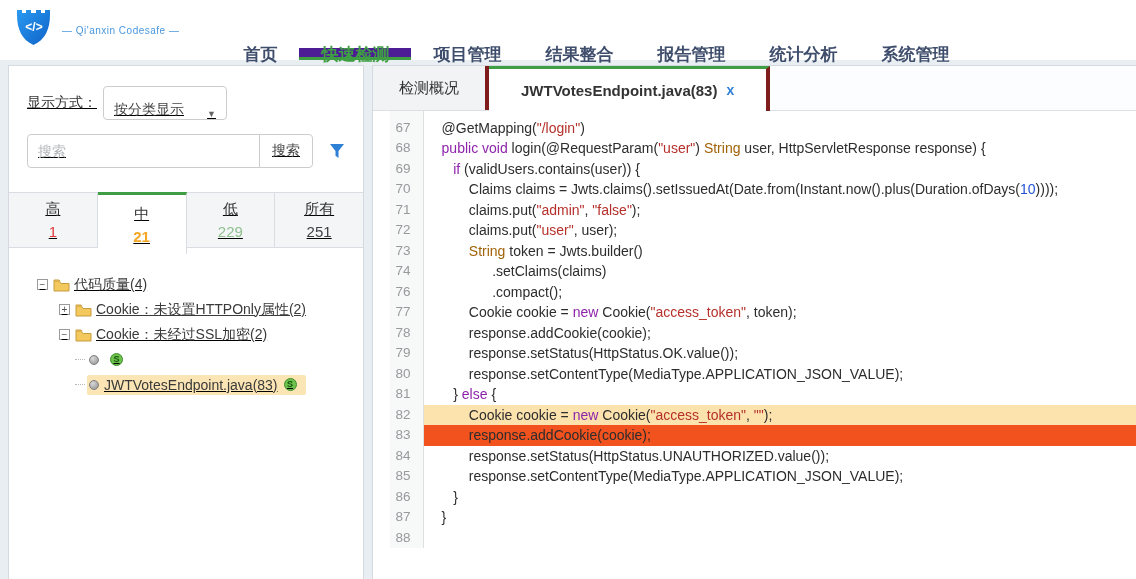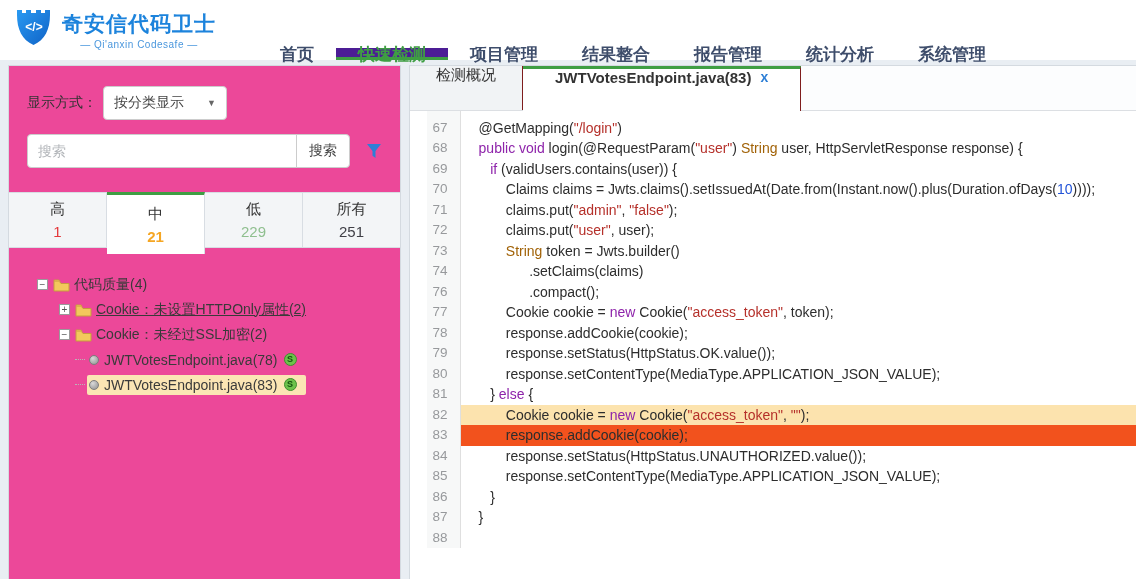--- a/index.html
+++ b/index.html
@@ -12,31 +12,31 @@
   .logo-text { display:flex; flex-direction:column; align-items:center; margin-left:8px; }
   .logo-title { font-size:21px; font-weight:bold; color:#1c83dc; letter-spacing:1px; }
   .logo-sub { font-size:10px; color:#4a97dd; letter-spacing:.5px; margin-top:1px; }
   .nav { display:flex; margin-left:42px;margin-top:48px; }
   .nav-item { display:flex; align-items:center; padding:0 22px; font-size:17px; font-weight:bold;
     color:#3e4d6b; cursor:pointer; }
   .nav-item.active { background:#4c1d95; color:#3f9e43; box-shadow:inset 0 -3px 0 #3f9e43; }
 
   
   .content { height:519px; background:#e9eef3; padding:5px 0 0 8px; display:flex; }
-  .sidebar { width:393px; background:#ec4899; border:1px solid #d4dae0; border-bottom:none; flex:none; }
+  .sidebar { width:356px; background:#ffffff; border:1px solid #d4dae0; border-bottom:none; flex:none;text-decoration:underline; }
   .vgutter { width:8px; flex:none; }
   .main { flex:1; background:#fff; border:1px solid #d4dae0; border-right:none; border-bottom:none; overflow:hidden; }
 
   
   .controls { padding:20px 18px 0 18px; }
   .ctl-row { display:flex; align-items:center; }
   .ctl-row + .ctl-row { margin-top:14px; }
   .dm-label { font-size:14px; color:#333; margin-right:6px; }
   .select { width:124px; height:34px; border:1px solid #ccc; border-radius:4px; background:#fff;
-    display:flex; align-items:center; padding:0 10px; cursor:pointer; }
+    display:flex; align-items:flex-end; padding:0 10px; cursor:pointer; }
   .select-value { font-size:14px; color:#444; }
   .caret { margin-left:auto; font-size:9px; color:#666; }
   .search-input { flex:1; height:34px; border:1px solid #ccc; border-radius:4px 0 0 4px;
     padding:0 10px; font-size:14px; color:#333; outline:none; }
   .search-input::placeholder { color:#b3b6ba; }
   .search-btn { width:54px; height:34px; border:1px solid #ccc; margin-left:-1px;
     border-radius:0 4px 4px 0; background:#fff; font-size:14px; color:#444; cursor:pointer; }
   .funnel { margin-left:16px; display:flex; align-items:center; cursor:pointer; }
 
   
@@ -61,22 +61,22 @@
   .leafbox { display:flex; align-items:center; padding:2px 9px 2px 2px; border-radius:2px; }
   .leafbox.sel { background:#fbe5b4; }
   .conn { width:10px; border-top:1px dotted #b8b8b8; margin-right:2px; }
   .bullet { width:10px; height:10px; border-radius:50%; flex:none; margin-right:5px;
     background:radial-gradient(circle at 35% 30%, #d9d9d9, #8f8f8f); border:1px solid #7d7d7d; }
   .sbadge { width:13px; height:13px; border-radius:50%; background:#6cc24a; border:1px solid #3e8f2e;
     color:#14520e; font-size:9px; font-weight:bold; line-height:11px; text-align:center; margin-left:6px; flex:none; }
 
   
   .tabstrip { height:45px; display:flex; border-bottom:1px solid #dcdfe3; background:#fcfdfe; }
-  .mtab { display:flex; padding:0 26px; font-size:15px; color:#333;
-    background:#f1f3f5; border-right:1px solid #7f1d1d; cursor:pointer; }
+  .mtab { display:flex; align-items:center; padding:0 26px; font-size:15px; color:#333;
+    background:#f1f3f5; border-right:4px solid #7f1d1d; cursor:pointer; }
   .mtab.active { background:#fff; border-top:3px solid #3f9e43; font-weight:bold; margin-bottom:-1px; padding:0 32px; }
   .tab-close { color:#2e7fd6; font-weight:bold; margin-left:9px; font-size:14px; cursor:pointer; }
 
   
   .codearea { height:474px; overflow:hidden; }
   .crow { display:flex; height:20.5px; line-height:20.5px; }
   .crow:first-child { margin-top:-14px; }
   .lpad { width:17px; flex:none; background:#fff; }
   .gut { width:34px; flex:none; background:#f7f8f8; border-right:1px solid #dfdfdf;
     color:#97999c; font-size:13.5px; text-align:center; padding-right:7px; }
@@ -94,21 +94,20 @@
       <defs>
           <linearGradient id="shg" x1="0" y1="0" x2="1" y2="1">
         <stop offset="0" stop-color="#2a9af2"></stop>
             <stop offset="1" stop-color="#0f62c6"></stop>
       </linearGradient>
         </defs>
       <path d="M3 8 V3 h5 v3 h4 V3 h5 v3 h5 V3 h5 v3 h4 V3 h5 v5 c0 14 -5 25 -16.5 30 C8 33 3 22 3 8 z" fill="url(#shg)"></path>
       <text x="20" y="24" text-anchor="middle" font-size="12" font-weight="bold" fill="#fff">&lt;/&gt;</text>
     </svg>
     <div class="logo-text">
-      <div class="logo-title">奇安信代码卫士</div>
       <div class="logo-sub">— Qi'anxin Codesafe —</div>
     </div>
   </div>
   <div class="nav">
       <div class="nav-item">首页</div>
       <div class="nav-item active">快速检测</div>
       <div class="nav-item">项目管理</div>
       <div class="nav-item">结果整合</div>
       <div class="nav-item">报告管理</div>
       <div class="nav-item">统计分析</div>
@@ -183,21 +182,20 @@
               <path d="M1 3.5 h5.5 l1.5 2 H16 v7.5 H1 z" fill="#f3c85c" stroke="#c79c3f" stroke-width="1"></path>
               <path d="M1 3.5 V2 h5 l1 1.5" fill="#f3c85c" stroke="#c79c3f" stroke-width="1"></path>
             </svg>
           </div>
           <div class="tlabel">Cookie：未经过SSL加密(2)</div>
         </div>
         <div class="tnode lvl2">
           <div class="conn"></div>
           <div class="leafbox">
             <span class="bullet"></span>
-            <div class="tlabel">JWTVotesEndpoint.java(78)</div>
             <div class="sbadge">S</div>
           </div>
         </div>
         <div class="tnode lvl2">
           <div class="conn"></div>
           <div class="leafbox sel">
             <span class="bullet"></span>
             <div class="tlabel">JWTVotesEndpoint.java(83)</div>
             <div class="sbadge">S</div>
           </div>

